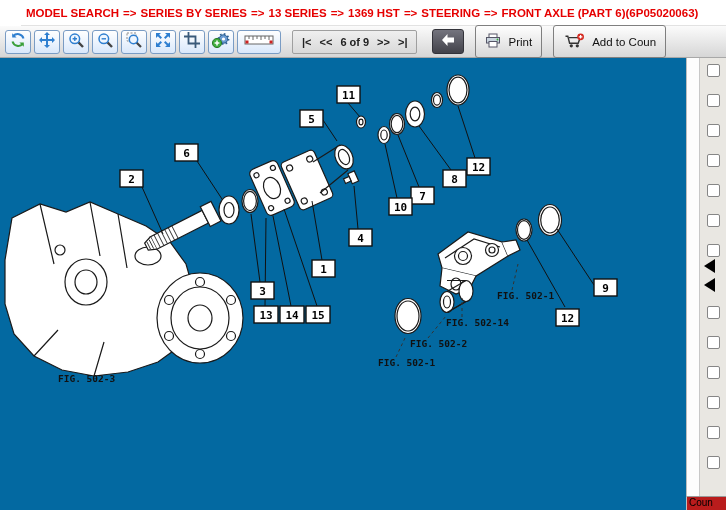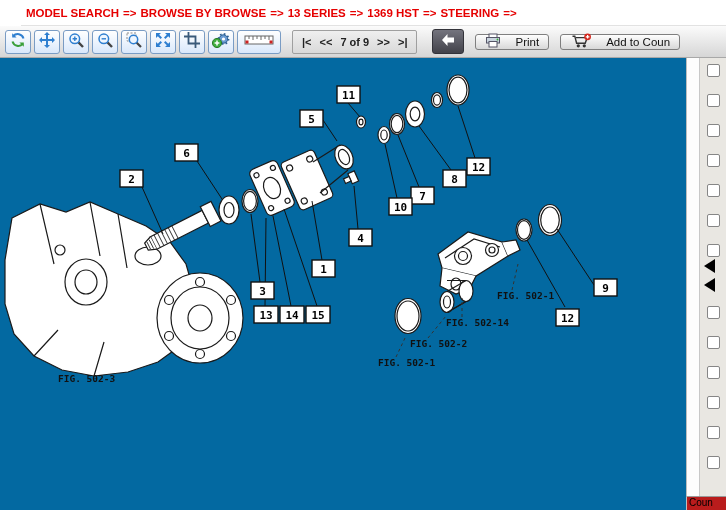--- a/index.html
+++ b/index.html
@@ -24,23 +24,23 @@
     justify-content:center; cursor:pointer; flex:0 0 auto; }
   .tb-btn.wide { width:44px; }
   .pager { display:flex; align-items:center; gap:8px; height:24px; margin-left:8px;
     padding:0 9px; border:1px solid #9f9f9f; border-radius:2px;
     background:linear-gradient(#efefef,#d9d9d9); font-size:11px; font-weight:bold; color:#222; }
   .pager span { cursor:pointer; }
   .pager .status { cursor:default; }
   .back-btn { width:32px; height:25px; margin-left:12px; border:1px solid #33333a;
     border-radius:3px; background:linear-gradient(#74747e,#42424a);
     display:flex; align-items:center; justify-content:center; cursor:pointer; }
-  .cmd-btn { height:16px; margin-left:8px; padding:0 9px; border:1px solid #7f7f7f;
+  .cmd-btn { height:33px; margin-left:8px; padding:0 9px; border:1px solid #7f7f7f;
     border-radius:3px; background:linear-gradient(#fefefe,#d8d8d8);
-    display:flex; align-items:center; gap:14px; font-size:11.5px; color:#111; cursor:pointer; }
+    display:flex; align-items:center; gap:7px; font-size:11.5px; color:#111; cursor:pointer; }
 
   
   .main { position:absolute; top:58px; left:0; width:686px; height:452px; background:#0369a1; }
   .diagram-svg { display:block; }
   .part { stroke:#1a1a1a; stroke-width:1.2; fill:#fff; }
   .leader { stroke:#111; stroke-width:1; fill:none; }
   .callout rect { fill:#fff; stroke:#111; stroke-width:1.4; }
   .callout text { font:bold 11px "DejaVu Sans Mono", monospace; fill:#000; text-anchor:middle; }
   .figref { font:bold 9.5px "DejaVu Sans Mono", monospace; fill:#111; }
   .figleader { stroke:#333; stroke-width:1; stroke-dasharray:3 3; fill:none; }
@@ -61,28 +61,29 @@
     font-size:10px; color:#000; padding-left:2px; overflow:hidden; white-space:nowrap; }
 </style>
 </head>
 <body>
 
 <div class="app">
 
   <div class="breadcrumb">
     <span class="crumb">MODEL SEARCH</span>
     <span class="sep">=&gt;</span>
-    <span class="crumb">BROWSE BY BROWSE</span>
+    <span class="crumb">SERIES BY SERIES</span>
     <span class="sep">=&gt;</span>
     <span class="crumb">13 SERIES</span>
     <span class="sep">=&gt;</span>
     <span class="crumb">1369 HST</span>
     <span class="sep">=&gt;</span>
     <span class="crumb">STEERING</span>
     <span class="sep">=&gt;</span>
+    <span class="crumb">FRONT AXLE (PART 6)(6P05020063)</span>
   </div>
 
   <div class="toolbar">
     <div class="tb-btn">
       <span><svg width="16" height="16" viewBox="0 0 16 16">
             <path d="M13.5 6.5A6 6 0 0 0 3.2 4.2" fill="none" stroke="#2f7fd0" stroke-width="2"></path>
             <path d="M2.2 1.2v4.4h4.4z" fill="#2f7fd0"></path>
             <path d="M2.5 9.5A6 6 0 0 0 12.8 11.8" fill="none" stroke="#3ba03b" stroke-width="2"></path>
             <path d="M13.8 14.8v-4.4H9.4z" fill="#3ba03b"></path>
           </svg></span>
@@ -137,21 +138,21 @@
             <rect x="1" y="3" width="28" height="8" fill="#fff" stroke="#666"></rect>
             <path d="M5 3v3M9 3v4M13 3v3M17 3v4M21 3v3M25 3v4" stroke="#666" stroke-width="1"></path>
             <rect x="1.5" y="7.5" width="3" height="3" fill="#cc2222"></rect>
             <rect x="25.5" y="7.5" width="3" height="3" fill="#cc2222"></rect>
           </svg></span>
     </div>
 
     <div class="pager">
       <span>|&lt;</span>
       <span>&lt;&lt;</span>
-      <span class="status">7 of 9</span>
+      <span class="status">6 of 9</span>
       <span>&gt;&gt;</span>
       <span>&gt;|</span>
     </div>
 
     <div class="back-btn">
       <span><svg width="16" height="14" viewBox="0 0 16 14">
             <path d="M7.5 1 2 7l5.5 6V9.5H14v-5H7.5z" fill="#fff"></path>
           </svg></span>
     </div>
 

